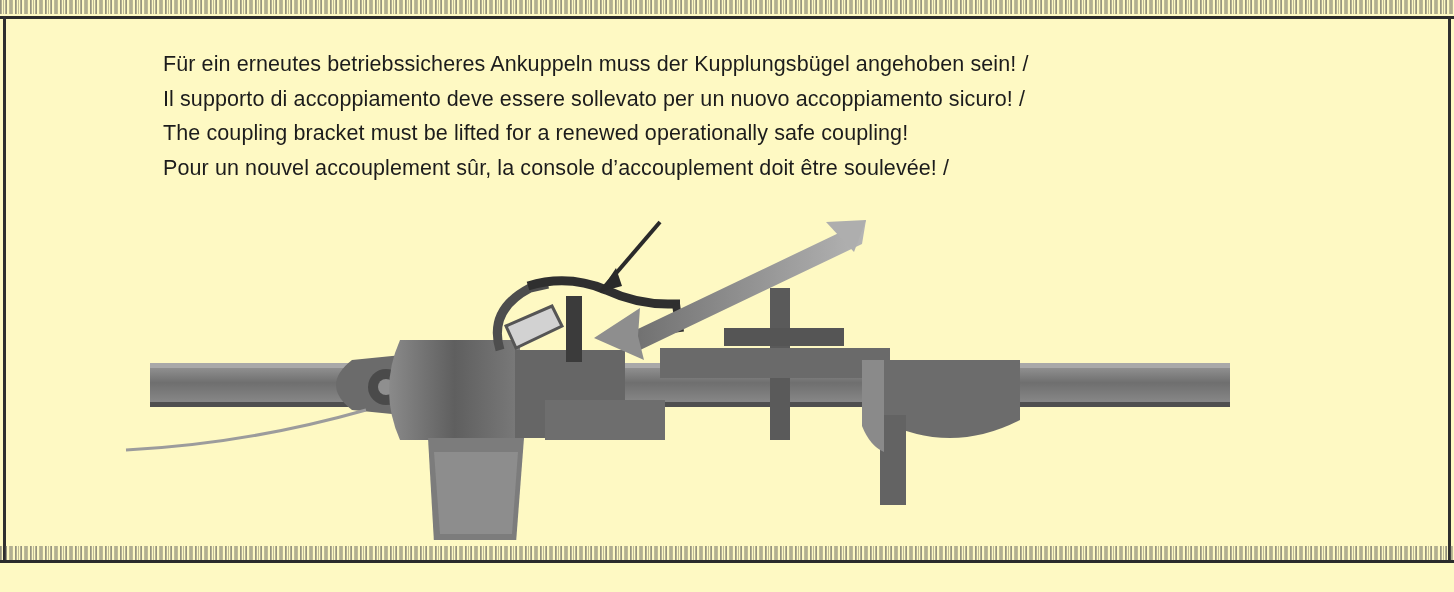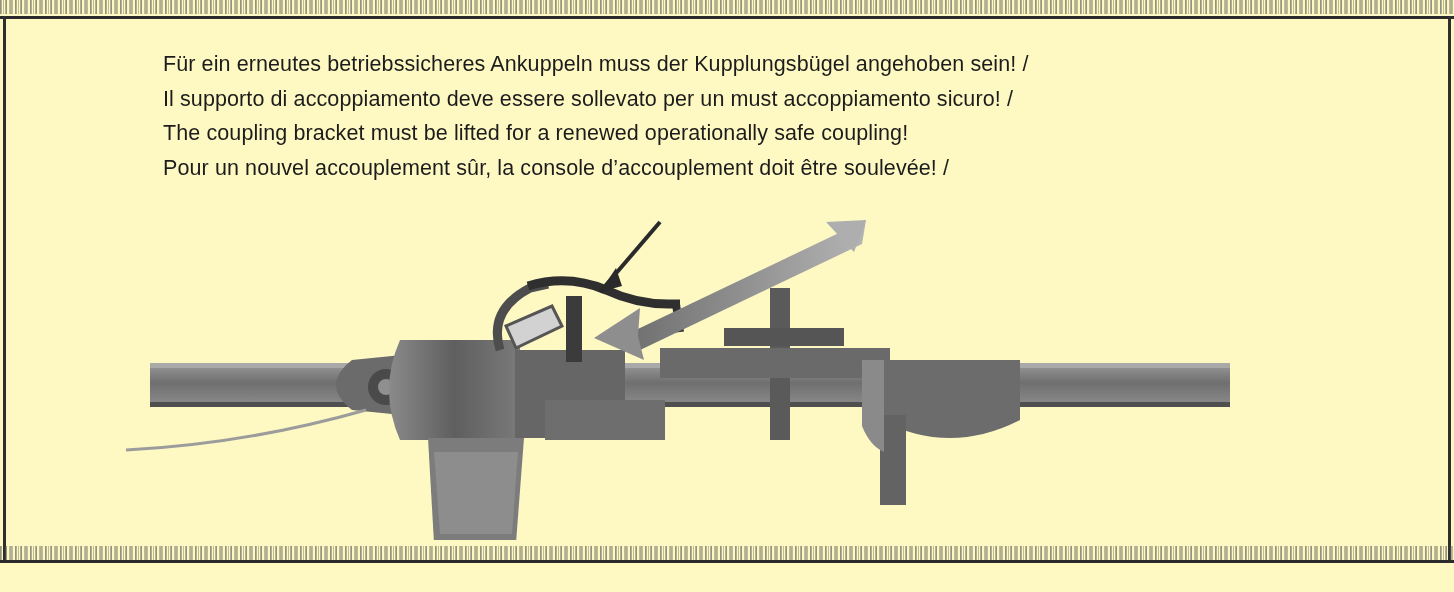--- a/index.html
+++ b/index.html
@@ -101,21 +101,21 @@
 
 <div class="page">
 
   <div class="scan-band top"></div>
   <div class="rule top-rule"></div>
   <div class="frame-left"></div>
   <div class="frame-right"></div>
 
   <div class="caption">
     <p>Für ein erneutes betriebssicheres Ankuppeln muss der Kupplungsbügel angehoben sein! /</p>
-    <p>Il supporto di accoppiamento deve essere sollevato per un must accoppiamento sicuro! /</p>
+    <p>Il supporto di accoppiamento deve essere sollevato per un nuovo accoppiamento sicuro! /</p>
     <p>The coupling bracket must be lifted for a renewed operationally safe coupling!</p>
     <p>Pour un nouvel accouplement sûr, la console d’accouplement doit être soulevée! /</p>
   </div>
 
   <div class="figure">
     <svg width="1454" height="340" viewBox="0 0 1454 340" xmlns="http://www.w3.org/2000/svg">
       <defs>
         <linearGradient id="barGrad" x1="0" y1="0" x2="0" y2="1">
           <stop offset="0%" stop-color="#9a9a9a"></stop>
           <stop offset="45%" stop-color="#6f6f6f"></stop>

